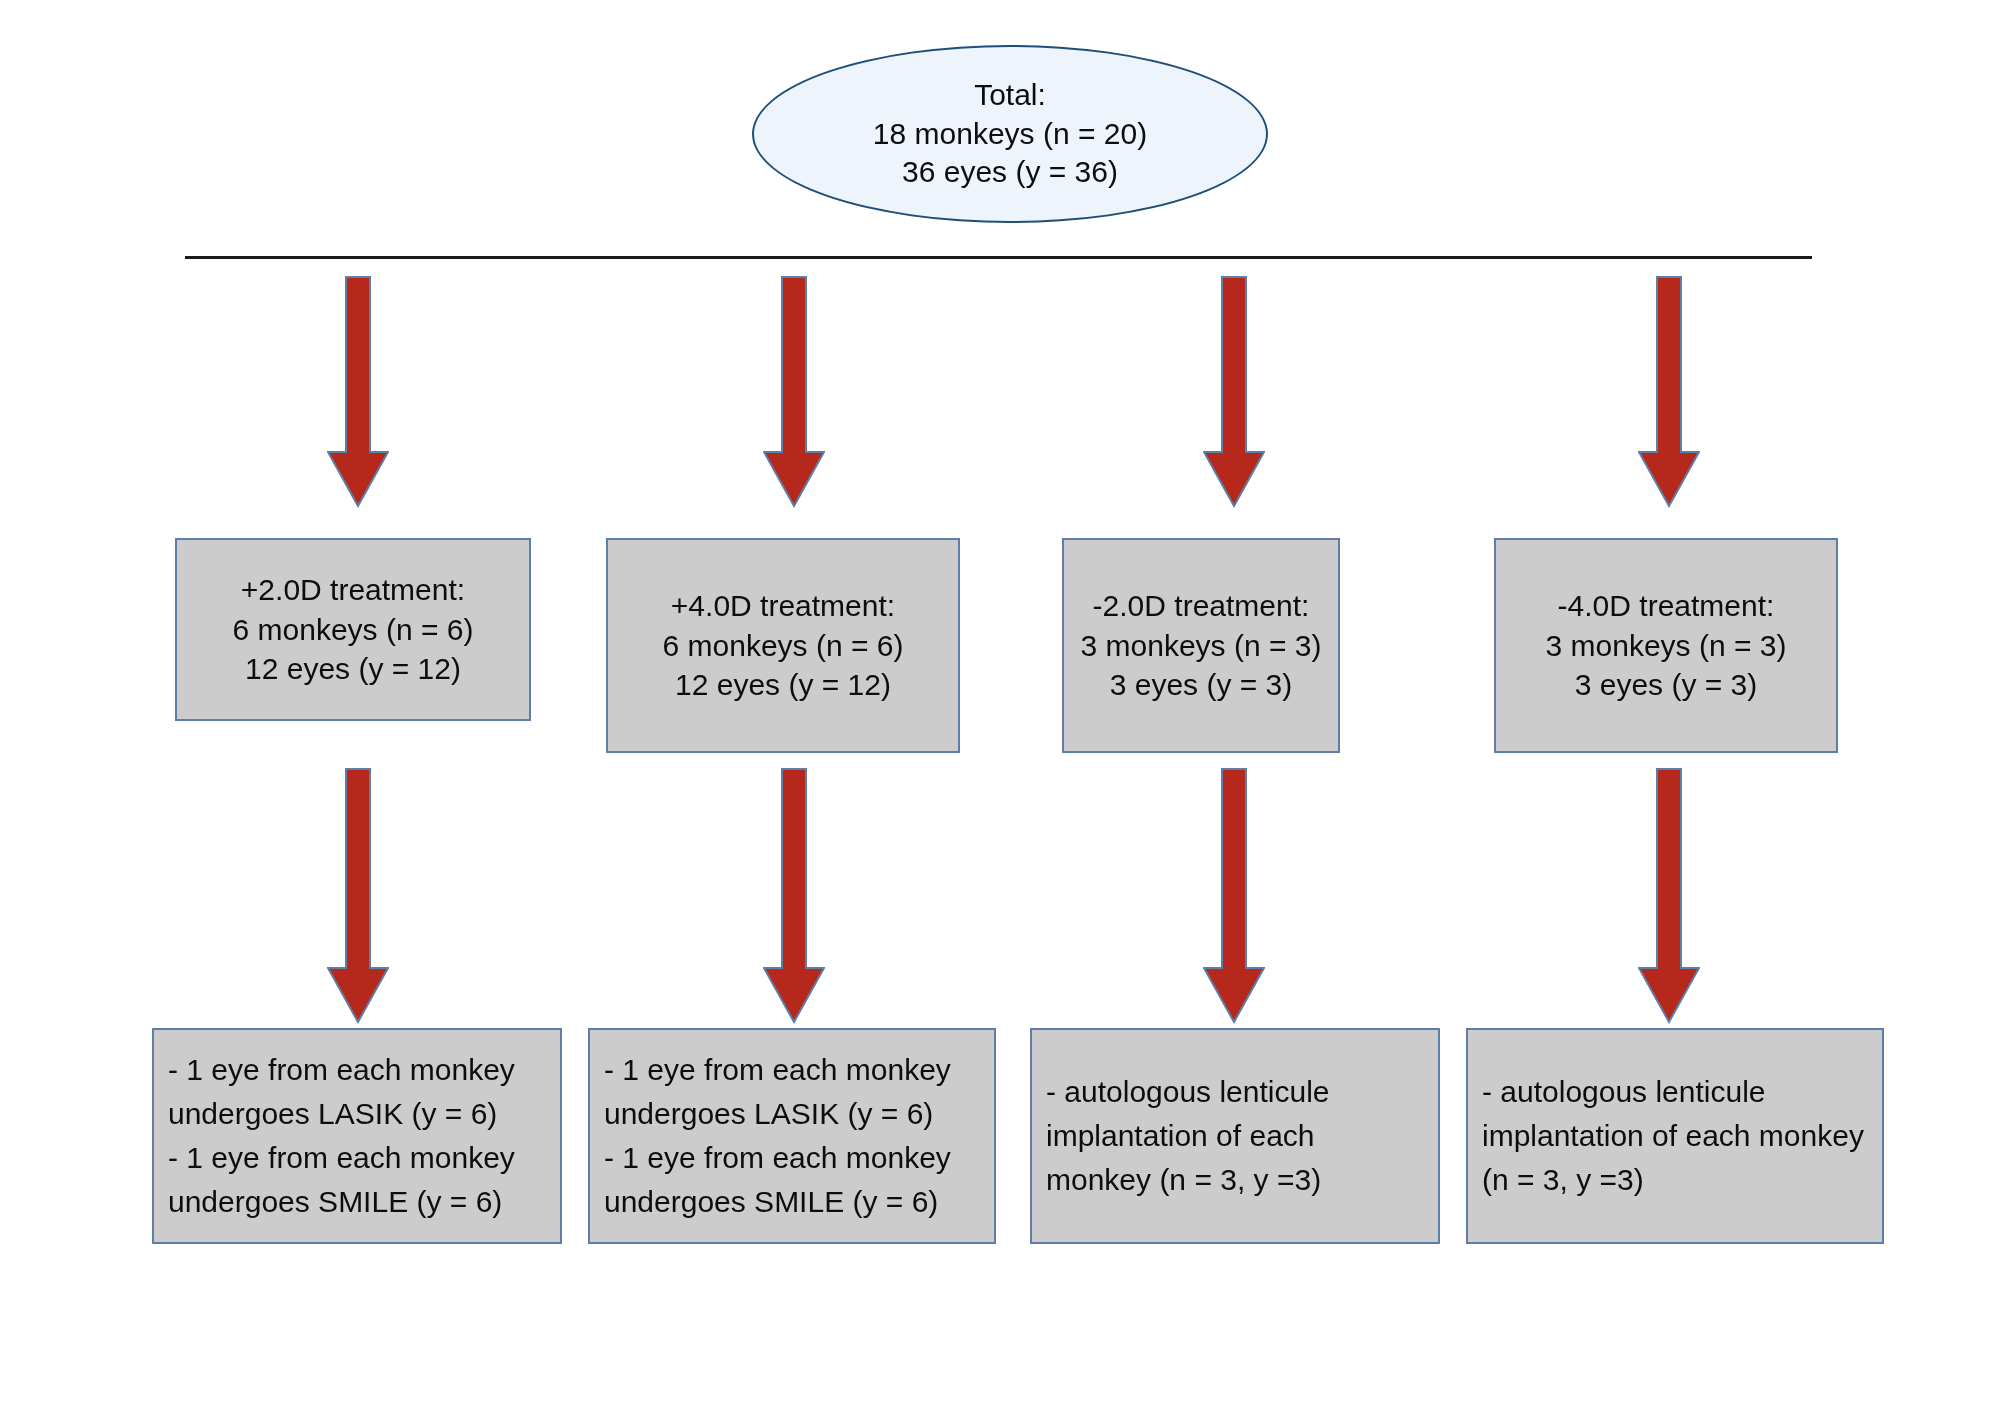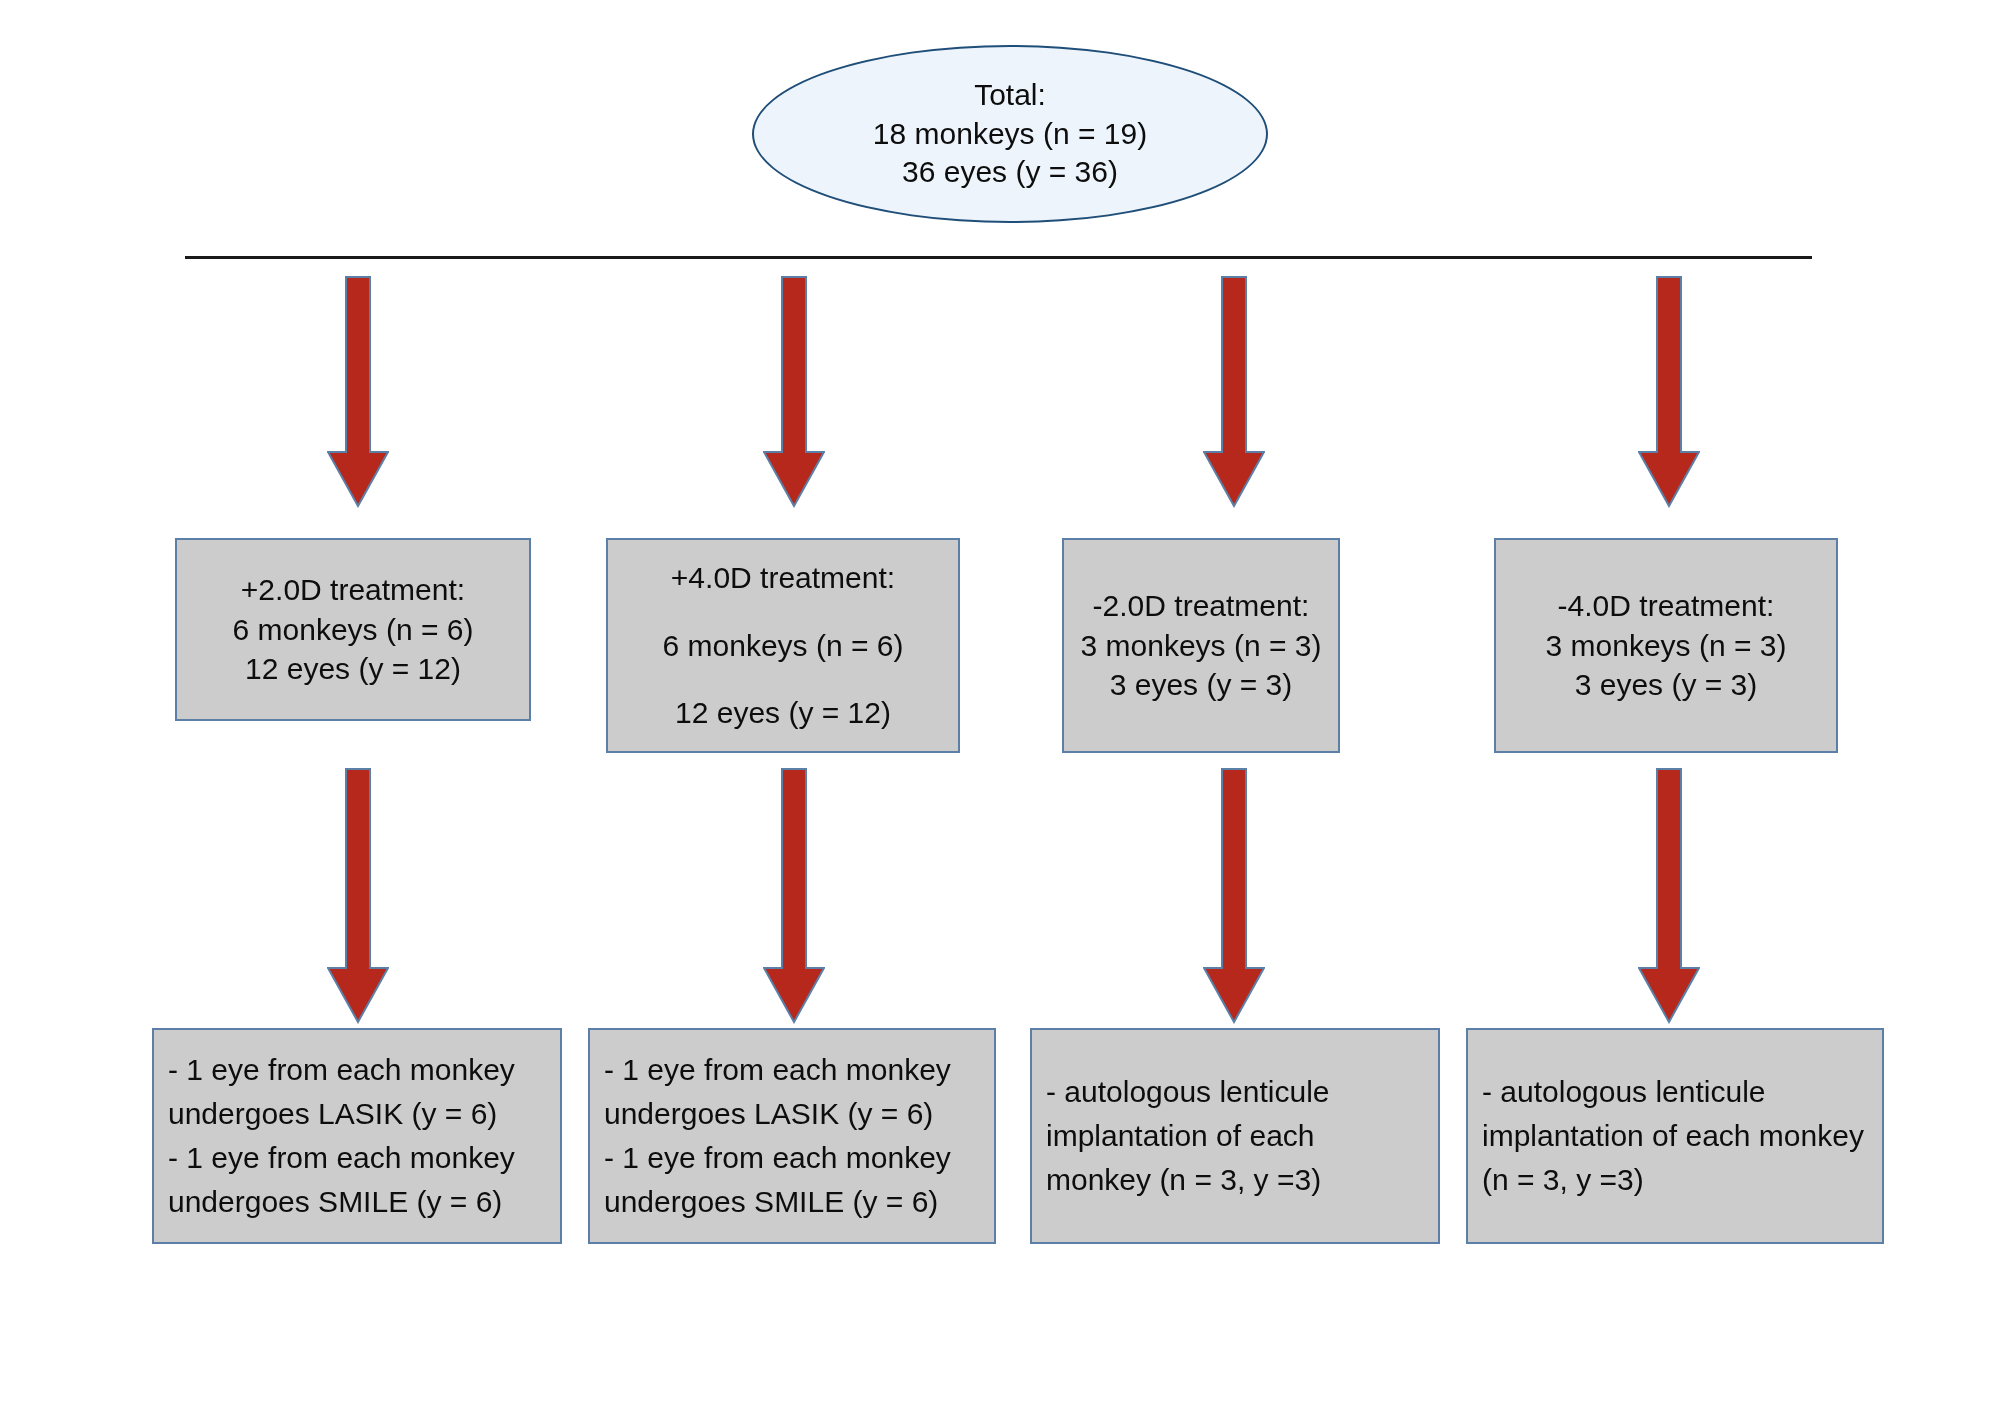--- a/index.html
+++ b/index.html
@@ -77,21 +77,21 @@
     text-align: left;
     font-size: 30px;
     line-height: 1.46;
     padding: 0 14px;
   }
   .box .ln { display: block; white-space: nowrap; }
   .box.lefted .ln { white-space: normal; }
 
   
   #t0 { left: 175px;  top: 538px; width: 356px; height: 183px; }
-  #t1 { left: 606px;  top: 538px; width: 354px; height: 215px; gap: 28px; }
+  #t1 { left: 606px;  top: 538px; width: 354px; height: 215px; }
   #t2 { left: 1062px; top: 538px; width: 278px; height: 215px; }
   #t3 { left: 1494px; top: 538px; width: 344px; height: 215px; text-align: right; }
 
   
   #o0 { left: 152px;  top: 1028px; width: 410px; height: 216px; }
   #o1 { left: 588px;  top: 1028px; width: 408px; height: 216px; }
   #o2 { left: 1030px; top: 1028px; width: 410px; height: 216px; }
   #o3 { left: 1466px; top: 1028px; width: 418px; height: 216px; }
 
   
@@ -108,21 +108,21 @@
   #a2c2 { left: 1203px; }
   #a2c3 { left: 1638px; }
 </style>
 </head>
 <body>
 
 <div id="canvas">
 
   <div class="node-ellipse">
     <span class="ln">Total:</span>
-    <span class="ln">18 monkeys (n = 19)</span>
+    <span class="ln">18 monkeys (n = 20)</span>
     <span class="ln">36 eyes (y = 36)</span>
   </div>
 
   <div class="hline"></div>
 
   <span class="arrow a1" id="a1c0">
     <svg width="62" height="232" viewBox="0 0 62 232">
       <polygon points="19,1 43,1 43,176 61,176 31,230 1,176 19,176" fill="#B5281B" stroke="#5B7FA6" stroke-width="2" stroke-linejoin="miter"></polygon>
     </svg>
   </span>

